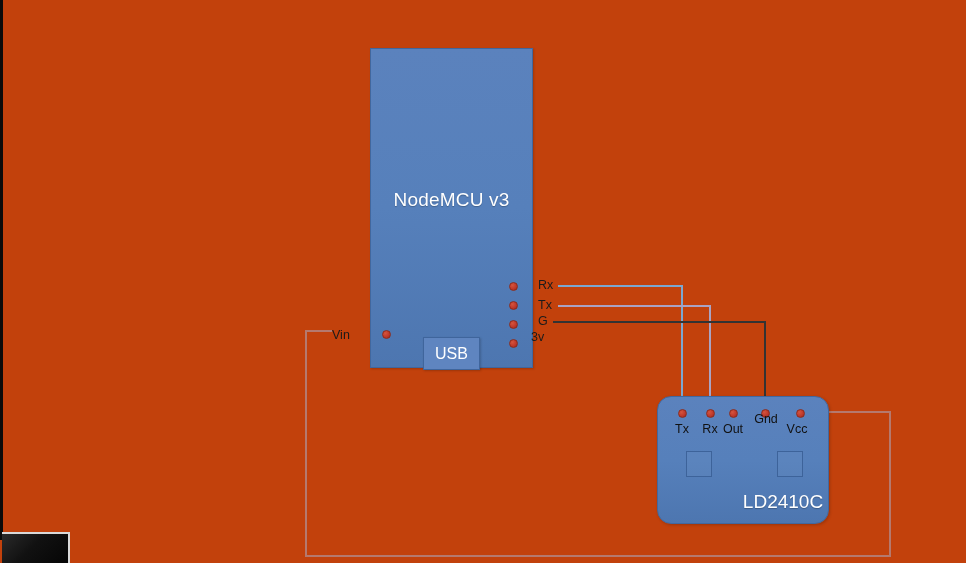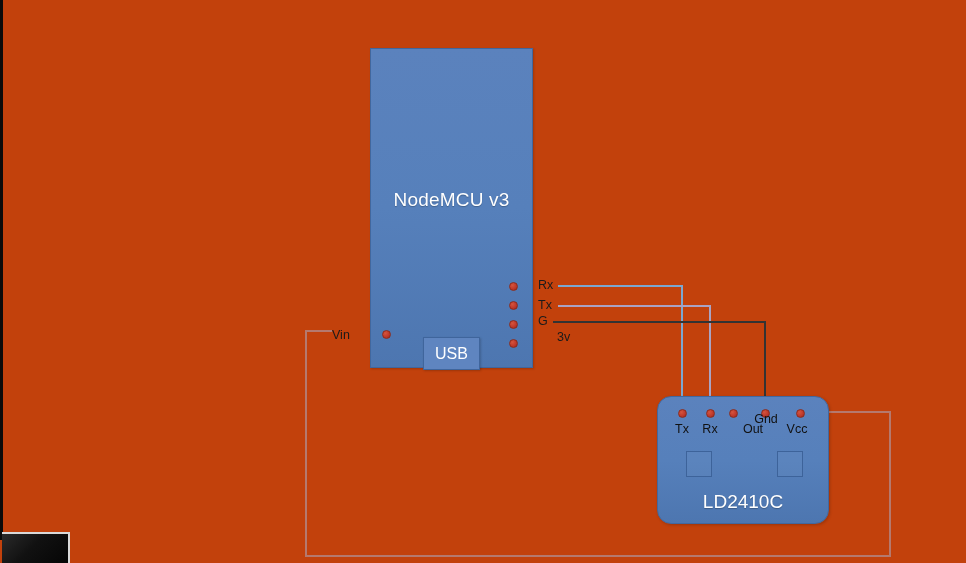--- a/index.html
+++ b/index.html
@@ -92,20 +92,21 @@
   }
   #ld2410c-label {
     position: absolute;
     left: 0;
     bottom: 10px;
     width: 100%;
     text-align: center;
     color: #ffffff;
     font-size: 19px;
     text-shadow: 0 1px 1px rgba(0,0,0,0.25);
+    padding-left: 40px;
   }
   .antenna-pad {
     position: absolute;
     width: 26px;
     height: 26px;
     border: 1px solid #3d639a;
     background: rgba(255,255,255,0.03);
     box-sizing: border-box;
   }
 
@@ -176,21 +177,21 @@
     <div class="pin" style="left:138px; top:252px;"></div>
     <div class="pin" style="left:138px; top:271px;"></div>
     <div class="pin" style="left:138px; top:290px;"></div>
 
     <div class="pin" style="left:11px; top:281px;"></div>
   </div>
 
   <div class="pin-label" style="left:538px; top:278px;">Rx</div>
   <div class="pin-label" style="left:538px; top:298px;">Tx</div>
   <div class="pin-label" style="left:538px; top:314px;">G</div>
-  <div class="pin-label" style="left:557px; top:330px;">3v</div>
+  <div class="pin-label" style="left:531px; top:330px;">3v</div>
   <div class="pin-label" style="left:332px; top:328px;">Vin</div>
 
   <div id="usb-box">
     <span>USB</span>
   </div>
 
   <div class="board" id="ld2410c-board">
     <div id="ld2410c-label">LD2410C</div>
 
     <div class="pin" style="left:20px; top:12px;"></div>
@@ -198,19 +199,19 @@
     <div class="pin" style="left:71px; top:12px;"></div>
     <div class="pin" style="left:103px; top:12px;"></div>
     <div class="pin" style="left:138px; top:12px;"></div>
 
     <div class="antenna-pad" style="left:28px; top:54px;"></div>
     <div class="antenna-pad" style="left:119px; top:54px;"></div>
   </div>
 
   <div class="pin-label-c" style="left:682px; top:422px;">Tx</div>
   <div class="pin-label-c" style="left:710px; top:422px;">Rx</div>
-  <div class="pin-label-c" style="left:733px; top:422px;margin-left:20px;">Out</div>
+  <div class="pin-label-c" style="left:733px; top:422px;">Out</div>
   <div class="pin-label-c" style="left:766px; top:412px;">Gnd</div>
   <div class="pin-label-c" style="left:797px; top:422px;">Vcc</div>
 
   <div class="corner-overlay"></div>
 
 </div>
 
 </body></html>

